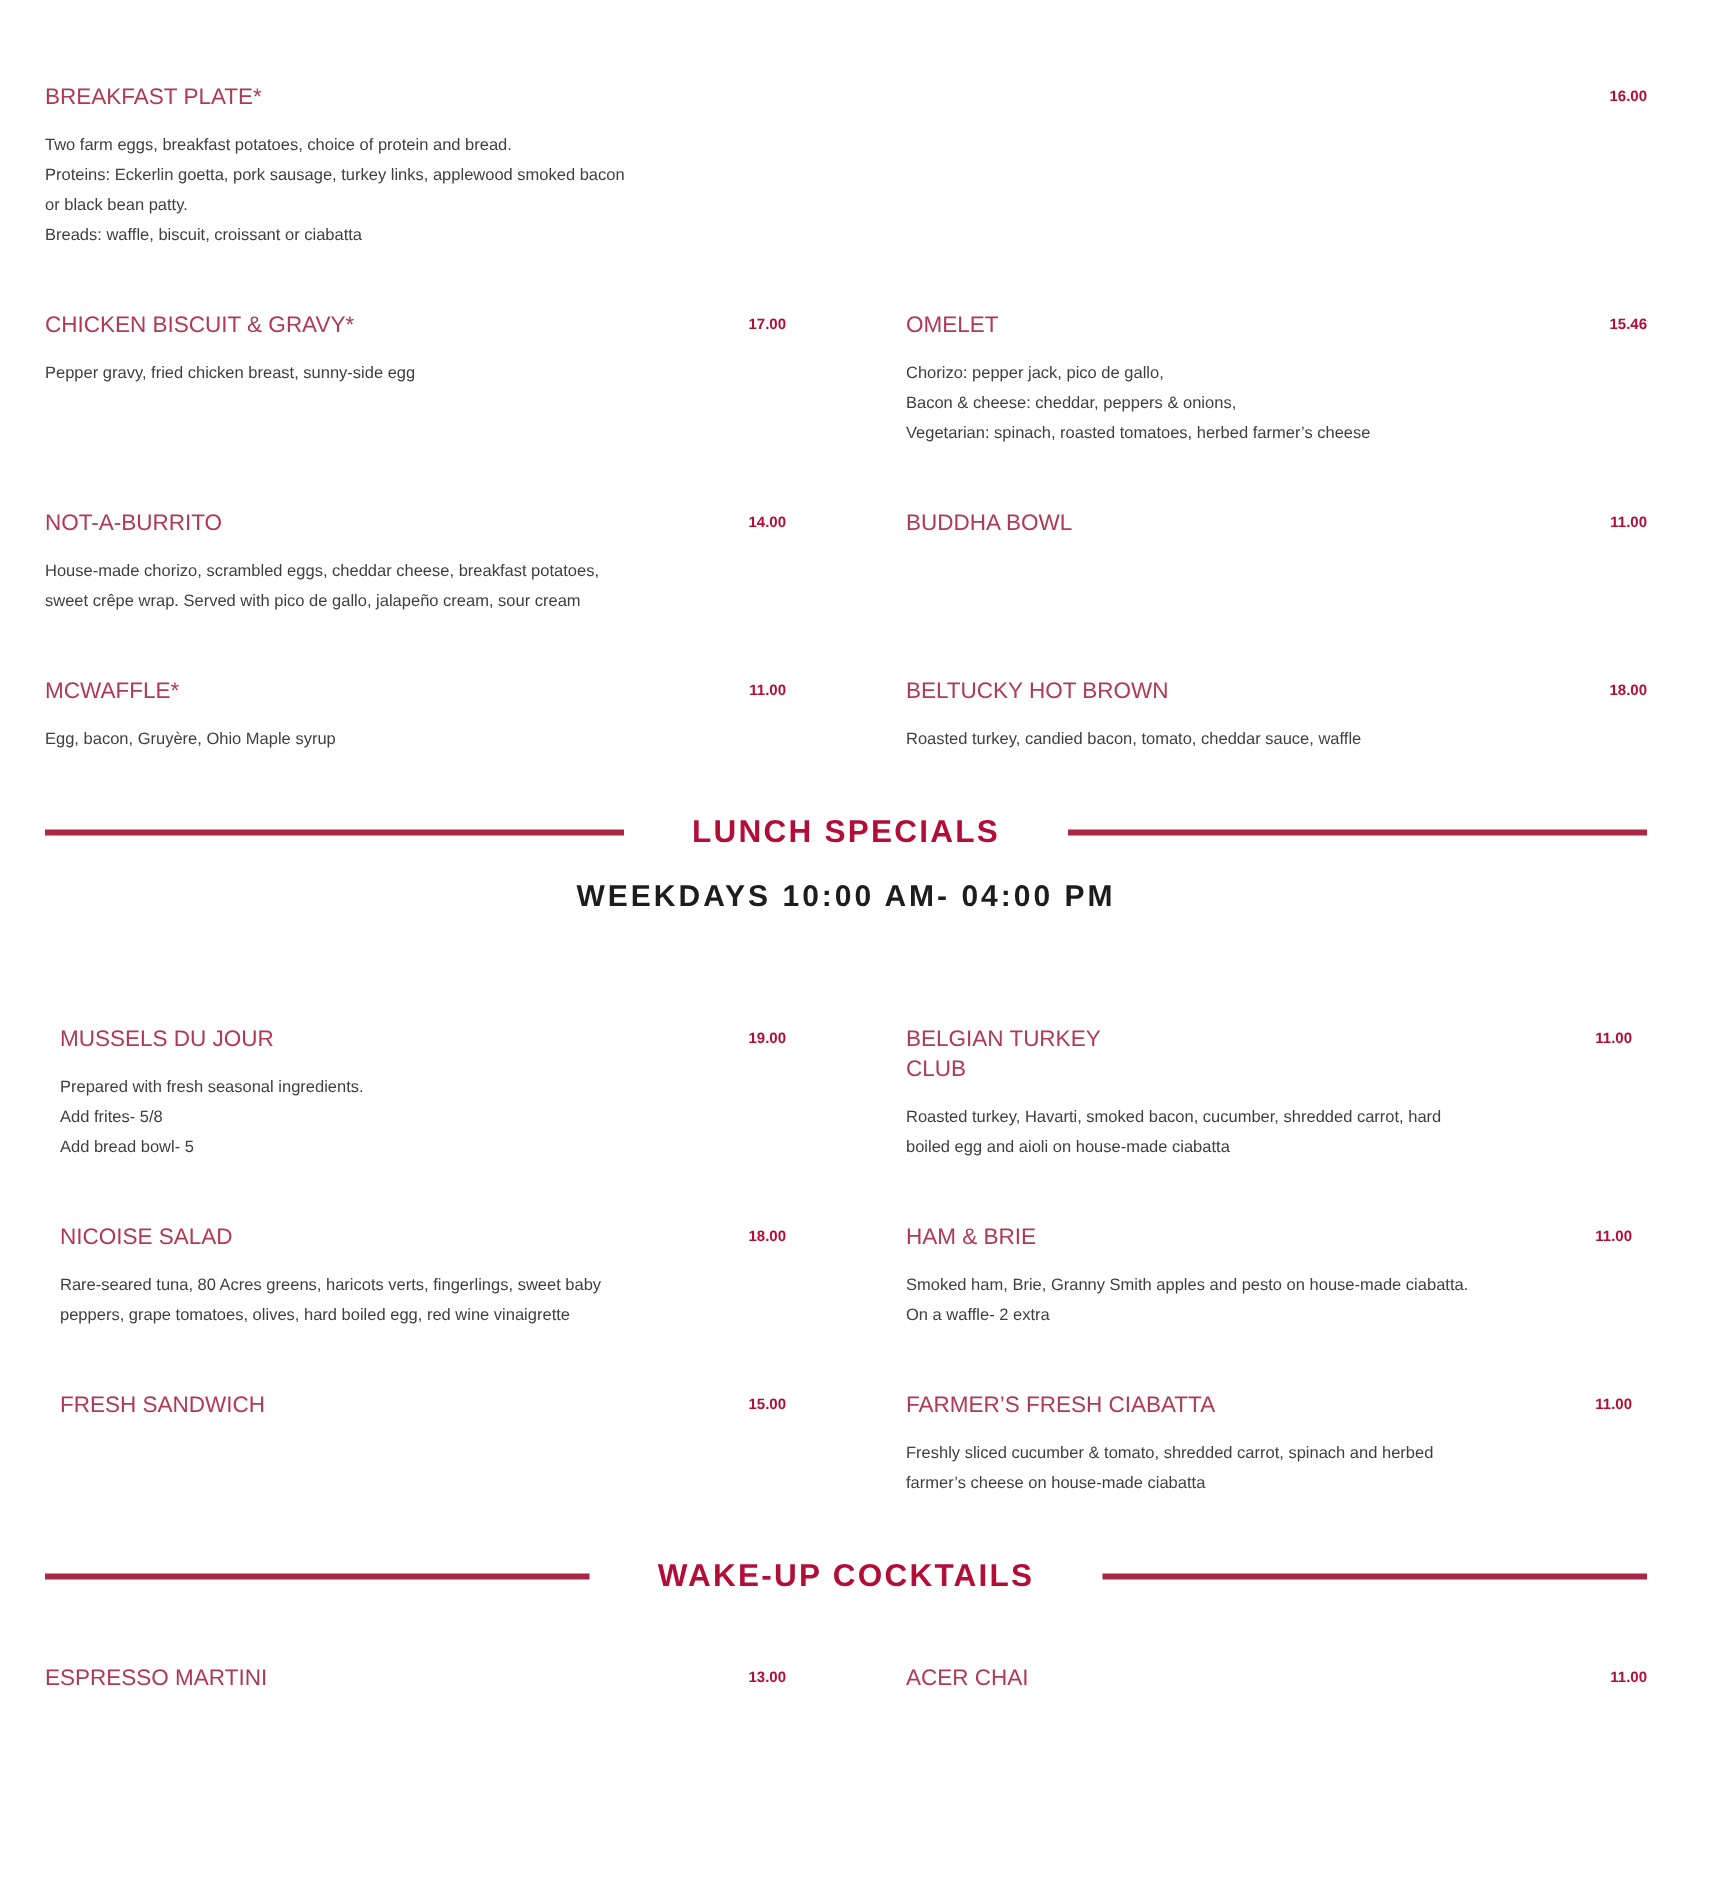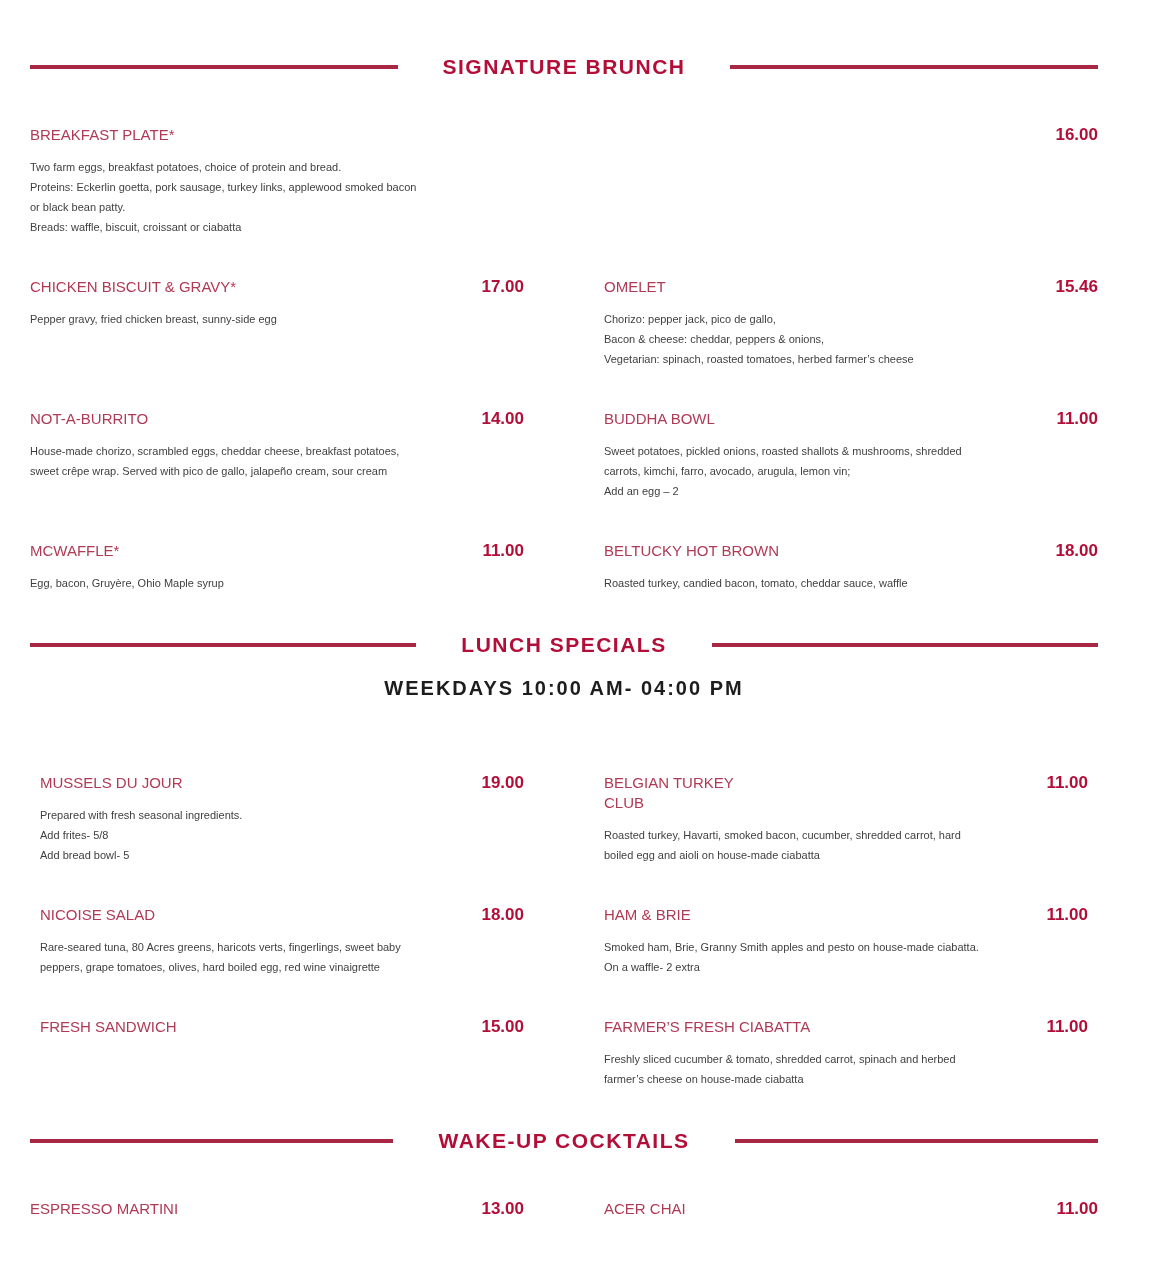--- a/index.html
+++ b/index.html
@@ -43,38 +43,33 @@
   .col{flex:1;min-width:0;}
   .item-head{
     display:flex;justify-content:space-between;align-items:flex-start;
     margin-bottom:12px;
   }
   .item-name{
     color:var(--name);font-size:15px;line-height:20px;
     white-space:pre-line;padding-right:20px;
   }
   .item-price{
-    color:var(--price);font-size:17px;line-height:20px;font-weight:bold;
+    color:var(--price);font-size:10px;line-height:20px;font-weight:bold;
     white-space:nowrap;
   }
   .item-desc{
     color:var(--desc);font-size:11px;line-height:20px;white-space:pre-line;
   }
 </style>
 </head>
 <body style="background: rgb(255, 255, 255);">
 
 <main class="menu">
   <div>
       <section class="menu-section">
-        <div class="sec-head">
-          <span class="rule"></span>
-          <h2 class="sec-title">SIGNATURE BRUNCH</h2>
-          <span class="rule"></span>
-        </div>
         <div class="rows">
           <div class="row">
             <div class="col">
               <div class="item-head">
                 <div class="item-name">BREAKFAST PLATE*</div>
                 <div class="item-price">16.00</div>
               </div>
               <div class="item-desc">Two farm eggs, breakfast potatoes, choice of protein and bread.
 Proteins: Eckerlin goetta, pork sausage, turkey links, applewood smoked bacon
 or black bean patty.
@@ -106,23 +101,20 @@
                 <div class="item-price">14.00</div>
               </div>
               <div class="item-desc">House-made chorizo, scrambled eggs, cheddar cheese, breakfast potatoes,
 sweet crêpe wrap. Served with pico de gallo, jalapeño cream, sour cream</div>
             </div>
             <div class="col">
               <div class="item-head">
                 <div class="item-name">BUDDHA BOWL</div>
                 <div class="item-price">11.00</div>
               </div>
-              <div class="item-desc">Sweet potatoes, pickled onions, roasted shallots &amp; mushrooms, shredded
-carrots, kimchi, farro, avocado, arugula, lemon vin;
-Add an egg – 2</div>
             </div>
           </div>
           <div class="row">
             <div class="col">
               <div class="item-head">
                 <div class="item-name">MCWAFFLE*</div>
                 <div class="item-price">11.00</div>
               </div>
               <div class="item-desc">Egg, bacon, Gruyère, Ohio Maple syrup</div>
             </div>

